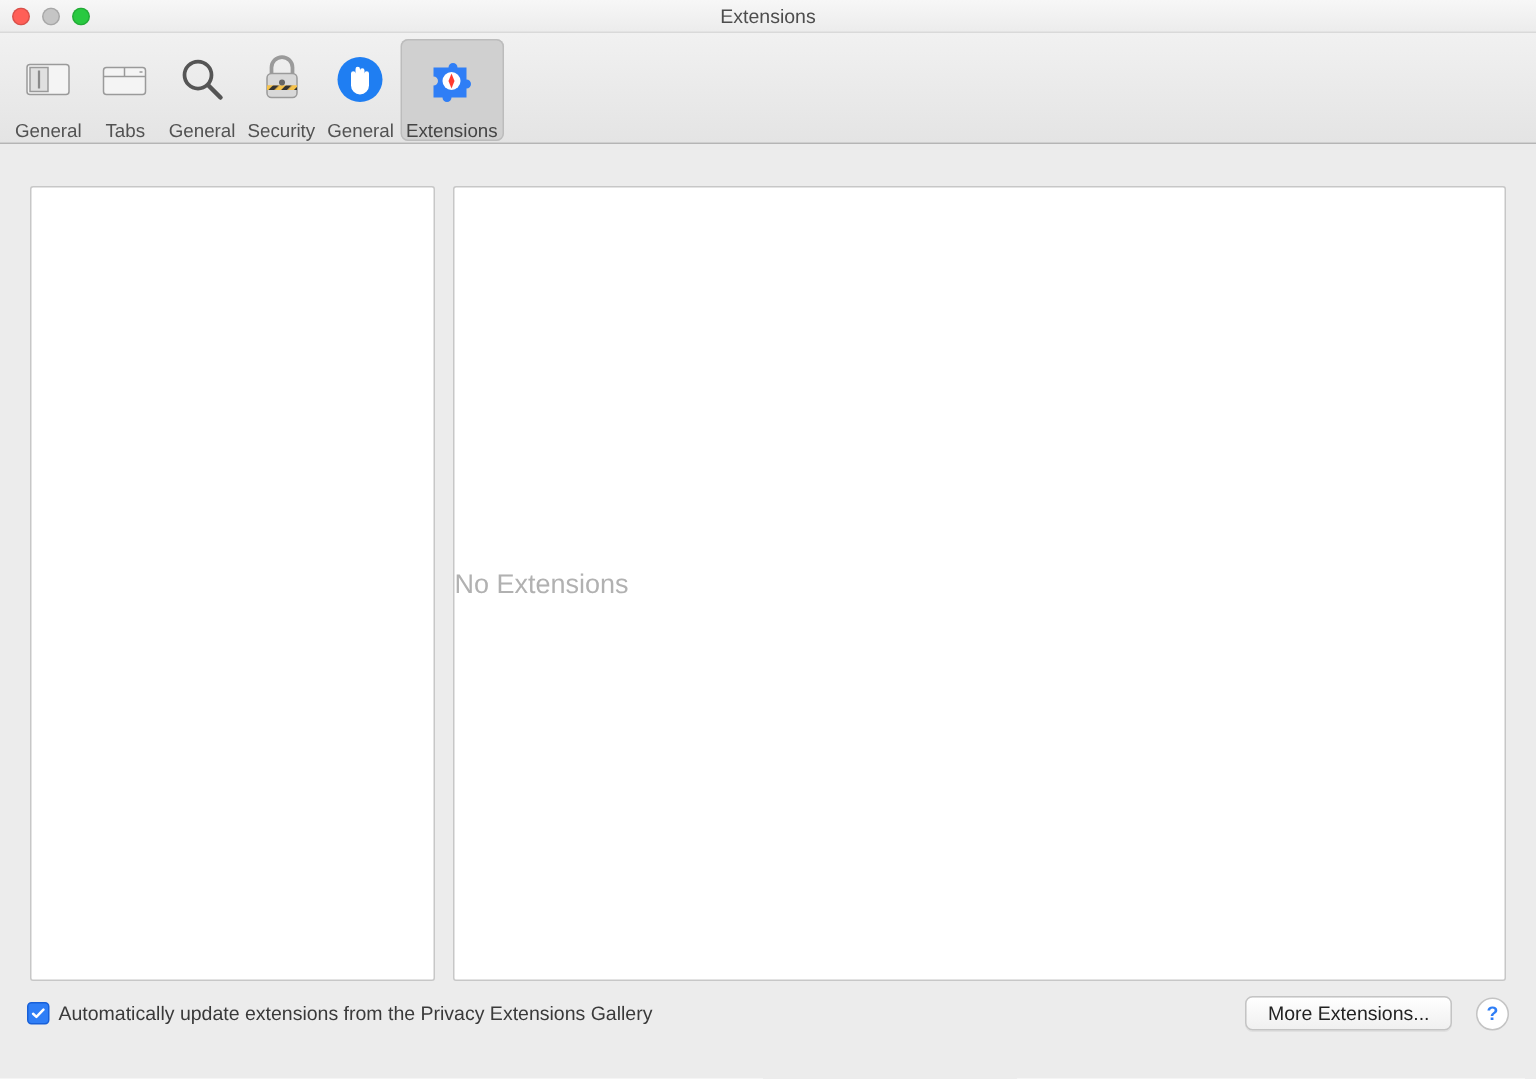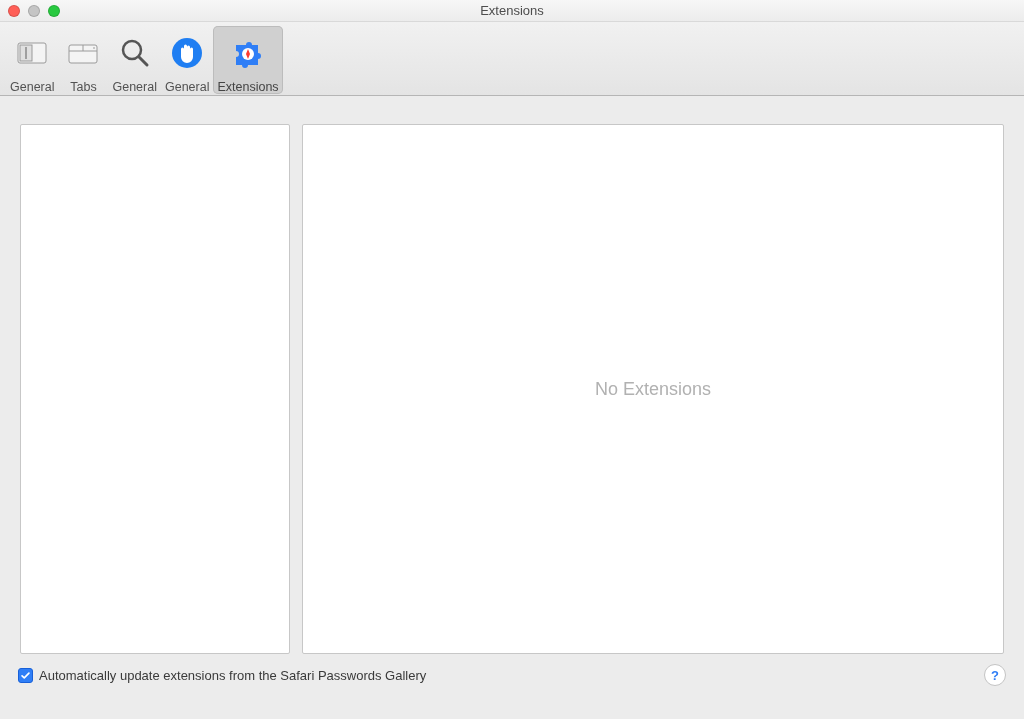--- a/index.html
+++ b/index.html
@@ -61,21 +61,21 @@
     gap: 12px;
     padding: 28px 20px 0 20px;
     height: 560px;
   }
   .pane {
     background: #fff;
     border: 1px solid #c7c7c7;
     border-radius: 2px;
   }
   .side-pane  { width: 270px; height: 530px; }
-  .main-pane  { flex: 1; height: 530px; display: flex; align-items: center; justify-content: center; }
+  .main-pane  { flex: 1; height: 530px; display: flex; align-items: center; }
   .empty-msg  { color: #b1b1b1; font-size: 18px; }
 
   .footer {
     display: flex;
     align-items: center;
     padding: 8px 18px 14px 18px;
     gap: 6px;
   }
   .checkbox {
     width: 15px; height: 15px; border-radius: 3px;
@@ -136,20 +136,28 @@
       <div class="iconwrap">
         <svg class="icon-svg" viewBox="0 0 36 36">
           <use href="#ico-magnifier"></use>
         </svg>
       </div>
       <div class="label">General</div>
     </div>
     <div class="tool">
       <div class="iconwrap">
         <svg class="icon-svg" viewBox="0 0 36 36">
+          <use href="#ico-padlock"></use>
+        </svg>
+      </div>
+      <div class="label">Security</div>
+    </div>
+    <div class="tool">
+      <div class="iconwrap">
+        <svg class="icon-svg" viewBox="0 0 36 36">
           <use href="#ico-hand"></use>
         </svg>
       </div>
       <div class="label">General</div>
     </div>
     <div class="tool selected">
       <div class="iconwrap">
         <svg class="icon-svg" viewBox="0 0 36 36">
           <use href="#ico-puzzle"></use>
         </svg>
@@ -164,22 +172,23 @@
     <div class="empty-msg">No Extensions</div>
   </div>
 </div>
 
 <div class="footer">
   <span class="checkbox">
     <svg width="11" height="11" viewBox="0 0 16 16">
         <path d="M3 8.5 L6.2 11.5 L13 4.5" fill="none" stroke="#fff" stroke-width="2.4" stroke-linecap="round" stroke-linejoin="round"></path>
       </svg>
   </span>
-  <span>Automatically update extensions from the Safari Passwords Gallery</span>
+  <span>Automatically update extensions from the Privacy Extensions Gallery</span>
   <span class="spacer"></span>
+  <button class="mac-button">More Extensions...</button>
   <span class="help-btn">?</span>
 </div>
 
 <svg width="0" height="0" style="position:absolute">
   <defs>
 
     <g id="ico-switch">
       <rect x="4" y="8" width="28" height="20" rx="2" fill="#f4f4f4" stroke="#9a9a9a" stroke-width="1"></rect>
       <rect x="6" y="10" width="12" height="16" fill="#e0e0e0" stroke="#9a9a9a" stroke-width="1"></rect>
       <line x1="12" y1="12" x2="12" y2="24" stroke="#8a8a8a" stroke-width="1.5"></line>

